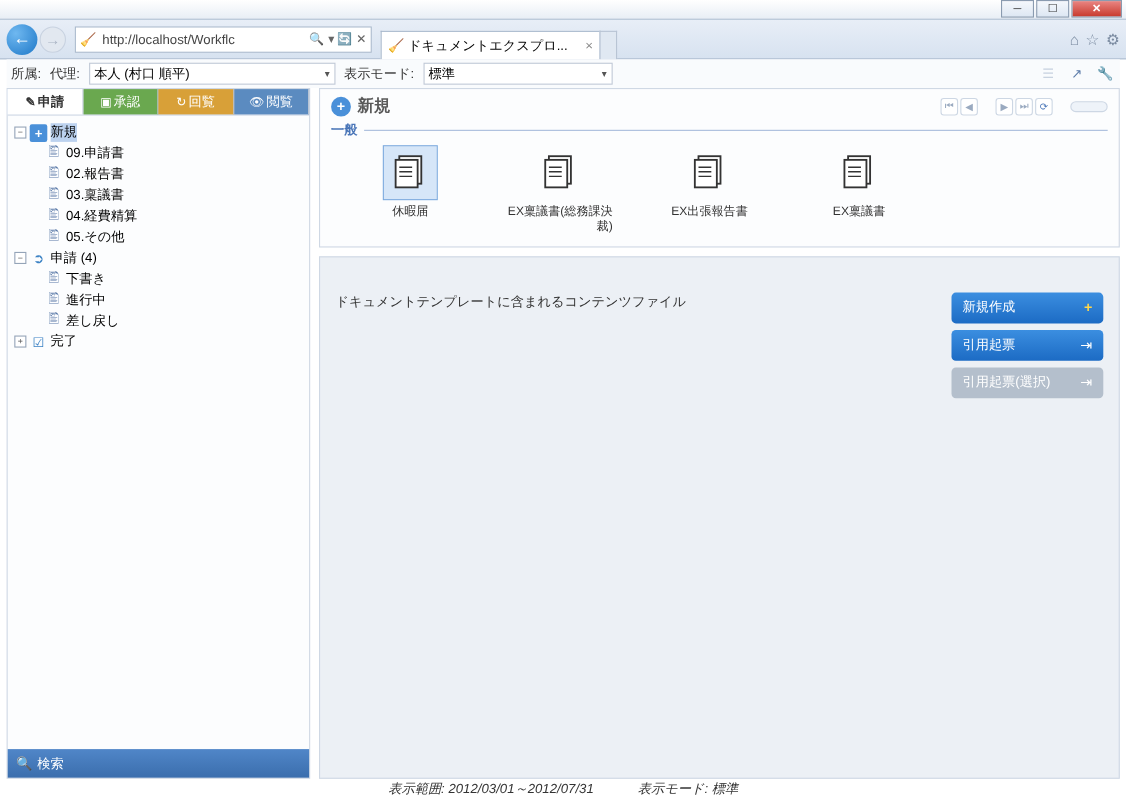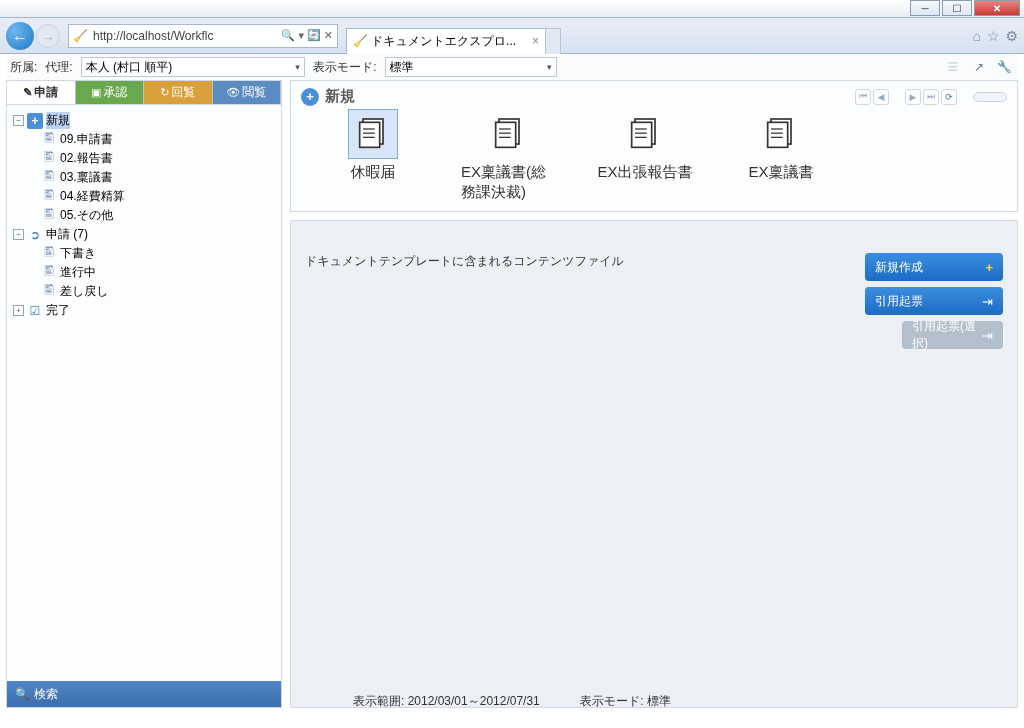--- a/index.html
+++ b/index.html
@@ -73,35 +73,35 @@
 .panel-nav .nav-ico { width: 16px; height: 16px; border: 1px solid #cdd7e4; border-radius: 3px; display: flex; align-items: center; justify-content: center; font-size: 9px; cursor: pointer; background: #fff; }
 .track { width: 34px; height: 10px; border: 1px solid #cdd7e4; border-radius: 5px; background: #eef3f9; }
 
 .section-title { color: #4a76b8; font-size: 12px; font-weight: bold; display: flex; align-items: center; gap: 6px; margin: 4px 0 6px 0; }
 .section-title::after { content: ""; flex: 1; height: 1px; background: #a8bcdc; }
 .doc-grid { display: flex; gap: 40px; padding-left: 24px; flex-wrap: wrap; }
 .doc-item { width: 96px; display: flex; flex-direction: column; align-items: center; gap: 4px; cursor: pointer; }
 .doc-item.selected .doc-icon { outline: 1px solid #7aa9de; background: #d6e6f8; }
 .doc-icon { width: 48px; height: 48px; display: flex; align-items: center; justify-content: center; color: #333; }
 .doc-icon svg { width: 40px; height: 40px; }
-.doc-label { font-size: 15px; text-align: left; color: #333; line-height: 1.3; }
+.doc-label { font-size: 11px; text-align: right; color: #333; line-height: 1.3; }
 
 
 .bottom-panel { flex: 1; border: 1px solid #cfd8e4; background: #ecf0f5; display: flex; gap: 12px; padding: 32px 14px; }
 .template-area { flex: 0 0 380px; }
 .template-lbl { font-size: 12px; color: #333; margin-bottom: 4px; }
 .template-list { background: #fff; border: 1px solid #bfc8d6; height: 84px; padding: 4px 6px; position: relative; }
 .scroll-stub { position: absolute; right: 0; top: 0; bottom: 0; width: 16px; background: #f0f3f8; display: flex; flex-direction: column; justify-content: space-between; align-items: center; color: #888; font-size: 8px; }
 
 .action-col { margin-left: auto; width: 138px; display: flex; flex-direction: column; gap: 6px; }
 .action-btn { height: 28px; border-radius: 4px; display: flex; align-items: center; padding: 0 10px 0 10px; color: #fff; font-size: 12px; cursor: pointer; background: linear-gradient(#3b8ee0, #1c6bc4); position: relative; }
-.action-btn.disabled { background: #b4bfcc; cursor: default; margin-left: 37px; }
+.action-btn.disabled { background: #b4bfcc; cursor: default; }
 .action-btn .btn-ico { margin-left: auto; font-size: 13px; }
 
-.footer { position: absolute; bottom: 18px; left: 50%; transform: translateX(-50%); font-size: 11px; color: #333; display: flex; gap: 40px; }
+.footer { position: absolute; bottom: 2px; left: 50%; transform: translateX(-50%); font-size: 11px; color: #333; display: flex; gap: 40px; font-style: italic; }
 
 </style>
 </head>
 <body>
 
 <div class="window-chrome">
   <div class="window-btns">
     <div class="window-btn">─</div>
     <div class="window-btn">☐</div>
     <div class="window-btn close">✕</div>
@@ -192,21 +192,21 @@
           <span>04.経費精算</span>
         </div>
       <div class="tree-node indent-1">
           <span class="expander none"></span>
           <span class="node-icon node-doc">🖺</span>
           <span>05.その他</span>
         </div>
       <div class="tree-node">
         <span class="expander">−</span>
         <span class="node-icon node-arrow">➲</span>
-        <span>申請 (7)</span>
+        <span>申請 (4)</span>
       </div>
       <div class="tree-node indent-1">
           <span class="expander none"></span>
           <span class="node-icon node-doc">🖺</span>
           <span>下書き</span>
         </div>
       <div class="tree-node indent-1">
           <span class="expander none"></span>
           <span class="node-icon node-doc">🖺</span>
           <span>進行中</span>
@@ -239,20 +239,21 @@
             <span class="nav-ico">◀</span>
           </div>
           <div class="nav-grp">
             <span class="nav-ico">▶</span>
             <span class="nav-ico">⏭</span>
             <span class="nav-ico" style="color:#4a76b8">⟳</span>
           </div>
           <div class="track"></div>
         </div>
       </div>
+      <div class="section-title">一般</div>
       <div class="doc-grid">
         <div class="doc-item selected">
           <div class="doc-icon">
               <svg viewBox="0 0 48 48">
                 <rect x="12" y="6" width="24" height="30" fill="#fff" stroke="#333" stroke-width="2"></rect>
                 <rect x="8" y="10" width="24" height="30" fill="#fff" stroke="#333" stroke-width="2"></rect>
                 <line x1="12" y1="18" x2="26" y2="18" stroke="#333" stroke-width="1.5"></line>
                 <line x1="12" y1="23" x2="26" y2="23" stroke="#333" stroke-width="1.5"></line>
                 <line x1="12" y1="28" x2="26" y2="28" stroke="#333" stroke-width="1.5"></line>
               </svg>

